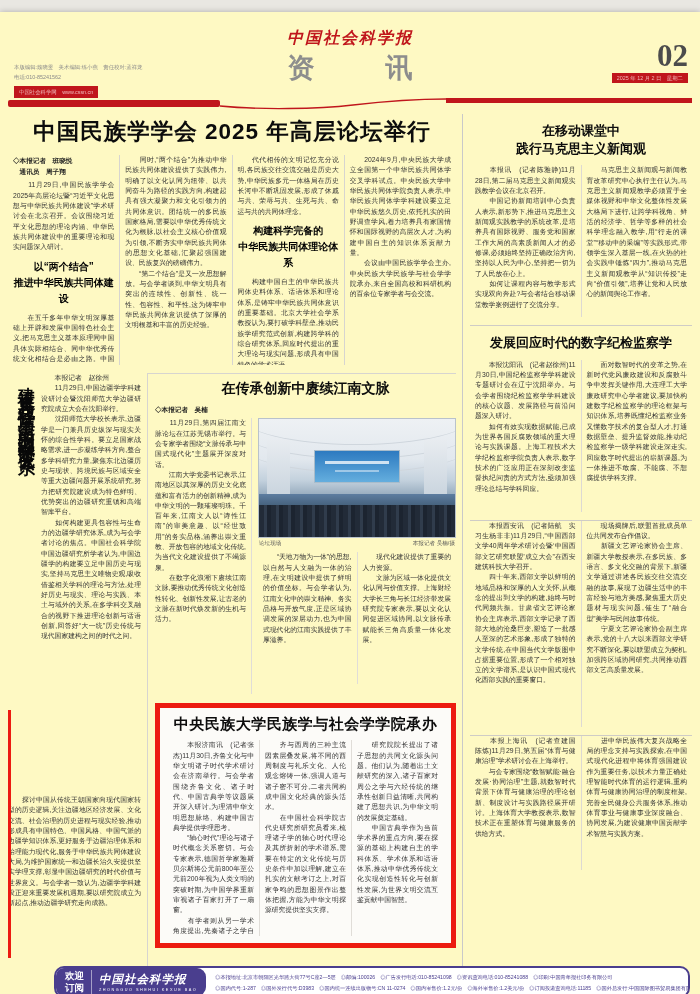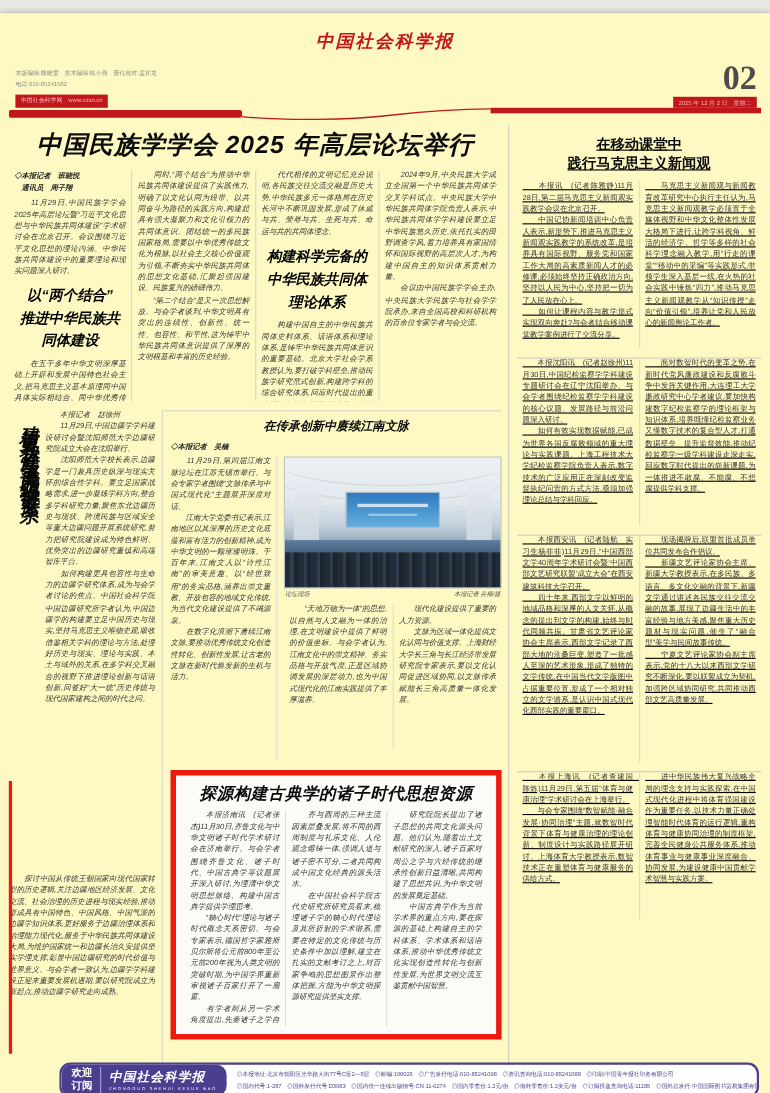--- a/index.html
+++ b/index.html
@@ -8,52 +8,52 @@
   .page { width:700px; height:994px; margin:12px auto; background:#fef9c3; position:relative;
           padding:12px 8px 0 8px; overflow:hidden; box-shadow:0 0 6px rgba(0,0,0,.25); }
 
   
   .masthead { position:relative; height:86px; }
   .mh-meta { position:absolute; left:6px; top:38px; font-size:5.4px; color:#8a8a8a; line-height:1.9; }
   .mh-site-strip { margin-top:3px; background:#c0161c; color:#f0bcbc; font-size:5.4px; padding:1px 5px; width:max-content; }
   .mh-center { position:absolute; left:50%; top:4px; transform:translateX(-50%); text-align:center; width:220px; }
   .mh-paper { color:#c0161c; font-size:16px; font-weight:900; font-style:italic; letter-spacing:2px; }
   .mh-section { color:#8d8d8d; font-size:27px; font-weight:700; letter-spacing:22px; padding-left:22px; margin-top:1px; }
-  .mh-right { position:absolute; right:4px; top:31px; text-align:right; }
+  .mh-right { position:absolute; right:4px; top:16px; text-align:right; }
   .mh-pagenum { font-family:"Liberation Serif", serif; font-size:31px; font-weight:700; color:#4c4c4c; line-height:1; }
   .mh-date { background:#c0161c; color:#f2b4b4; font-size:5.4px; padding:1.5px 5px; margin-top:2px; }
   .mh-rule { position:absolute; left:0; right:0; top:72px; height:14px; }
 
   
   .content { display:flex; margin-top:4px; }
-  .left-main { width:448px;font-style:italic; }
-  .right-rail { flex:1; border-left:1px solid #c9c9c9; margin-left:6px; padding-left:7px;text-decoration:underline; }
+  .left-main { width:448px; }
+  .right-rail { flex:1; border-left:1px solid #c9c9c9; margin-left:6px; padding-left:7px; }
 
   .bodytext { font-size:6.8px; line-height:1.52; color:#333; text-align:justify; white-space:pre-line; }
   .byline { font-size:6.6px; font-weight:700; color:#1f1f1f; line-height:1.7; margin-bottom:3px; white-space:pre-line; }
-  .subhead { font-size:13px; font-weight:800; color:#000; text-align:center; line-height:1.6; margin:6px 0; white-space:pre-line; }
+  .subhead { font-size:10px; font-weight:800; color:#000; text-align:center; line-height:1.6; margin:6px 0; white-space:pre-line; }
 
   
   .a1-title { font-size:22.5px; font-weight:900; color:#0c0c0c; text-align:center; letter-spacing:1px; margin:2px 0 8px; }
   .a1-cols { display:flex; height:210px; overflow:hidden; }
   .a1-col { flex:1; padding:0 5px; border-right:1px solid #d7d5d0; overflow:hidden; }
   .a1-col:last-child { border-right:none; }
 
   
   .row2 { display:flex; margin-top:8px; height:606px; }
   .sidebar { width:140px; border-right:1px solid #d7d5d0; padding-right:6px; }
   .sb-top { display:flex; height:416px; }
   .vtitle { writing-mode:vertical-rl; text-orientation:upright; font-size:17px; font-weight:900;
             color:#090909; letter-spacing:4px; line-height:1.2; width:28px; overflow:hidden; }
   .sb-col { flex:1; overflow:hidden; padding-left:5px; }
   .sb-cont { height:178px; overflow:hidden; margin-top:6px; }
   .center-stack { flex:1; padding-left:7px; border-top:1px solid #d7d5d0; padding-top:4px; }
 
   
-  .a2-title { font-size:11px; font-weight:900; color:#0c0c0c; text-align:center; margin:2px 0 6px; }
+  .a2-title { font-size:14px; font-weight:900; color:#0c0c0c; text-align:center; margin:2px 0 6px; }
   .a2-content { display:flex; }
   .a2-col1 { width:97px; padding-right:5px; border-right:1px solid #e0ddd8; height:276px; overflow:hidden; }
   .a2-right { flex:1; padding-left:6px; }
   .photo { position:relative; height:120px; overflow:hidden; border:1px solid #b9c2cb;
            background:linear-gradient(180deg,#eef1f4 0%,#e2e8ee 34%,#c3d1dd 52%,#7d96ac 72%,#35455a 100%); }
   .ph-beam { position:absolute; left:-10%; width:120%; height:60px; border-bottom:1.5px solid #cfd6dd; border-radius:50%; }
   .ph-screen { position:absolute; left:28%; top:26%; width:44%; height:28%;
                background:linear-gradient(180deg,#2d7ac0,#64aede); border:1px solid #a8bccb; }
   .ph-screen-line { position:absolute; left:12%; top:34%; width:76%; height:3px; background:rgba(255,255,255,.75); }
   .ph-screen-line2 { position:absolute; left:24%; top:62%; width:52%; height:2px; background:rgba(255,255,255,.45); }
@@ -100,20 +100,21 @@
 <div class="page">
 
   <div class="masthead">
     <div class="mh-meta">
       <div>本版编辑:魏晓雯　美术编辑:练小燕　责任校对:孟祥龙</div>
       <div>电话:010-85241562</div>
       <div class="mh-site-strip">中国社会科学网　www.cssn.cn</div>
     </div>
     <div class="mh-center">
       <div class="mh-paper">中国社会科学报</div>
+      <div class="mh-section">资　讯</div>
     </div>
     <div class="mh-right">
       <div class="mh-pagenum">02</div>
       <div class="mh-date">2025 年 12 月 2 日　星期二</div>
     </div>
     <svg class="mh-rule" viewBox="0 0 684 14" preserveAspectRatio="none">
       <rect x="0" y="4" width="212" height="7" rx="2" fill="#c0161c"></rect>
       <path d="M212,10 C 252,14 310,13 345,9 C 375,5.5 405,3 438,3" stroke="#c0161c" stroke-width="1.3" fill="none"></path>
       <rect x="438" y="2" width="246" height="5" fill="#c0161c"></rect>
     </svg>
@@ -194,21 +195,21 @@
                 <div class="a2-cols">
                   <div class="a2-c bodytext">　　“天地万物为一体”的思想,以自然与人文融为一体的治理,在文明建设中提供了鲜明的价值坐标。与会学者认为,江南文化中的崇文精神、务实品格与开放气度,正是区域协调发展的深层动力,也为中国式现代化的江南实践提供了丰厚滋养。</div>
                   <div class="a2-c bodytext">　　现代化建设提供了重要的人力资源。
 　　文脉为区域一体化提供文化认同与价值支撑。上海财经大学长三角与长江经济带发展研究院专家表示,要以文化认同促进区域协同,以文脉传承赋能长三角高质量一体化发展。</div>
                 </div>
               </div>
             </div>
           </div>
 
           <div class="a3">
-            <div class="a3-title">探源构建古典学的诸子时代思想资源</div>
+            <div class="a3-title">中央民族大学民族学与社会学学院承办</div>
             <div class="a3-cols">
               <div class="a3-col bodytext">　　本报济南讯　(记者张杰)11月30日,齐鲁文化与中华文明诸子时代学术研讨会在济南举行。与会学者围绕齐鲁文化、诸子时代、中国古典学等议题展开深入研讨,为理清中华文明思想脉络、构建中国古典学提供学理思考。
 　　“轴心时代”理论与诸子时代概念关系密切。与会专家表示,德国哲学家雅斯贝尔斯将公元前800年至公元前200年视为人类文明的突破时期,为中国学界重新审视诸子百家打开了一扇窗。
 　　有学者则从另一学术角度提出,先秦诸子之学自成体系,诸子时代的提法更切合中国思想史的内在理路。</div>
               <div class="a3-col bodytext">　　齐与西周的三种主流因素层叠发展,将不同的西周制度与礼乐文化、人伦观念熔铸一体,强调人道与诸子密不可分,二者共同构成中国文化经典的源头活水。
 　　在中国社会科学院古代史研究所研究员看来,梳理诸子学的轴心时代理论及其所折射的学术谱系,需要在特定的文化传统与历史条件中加以理解,建立在扎实的文献考订之上,对百家争鸣的思想图景作出整体把握,方能为中华文明探源研究提供坚实支撑。</div>
               <div class="a3-col bodytext">　　研究院院长提出了诸子思想的共同文化源头问题。他们认为,随着出土文献研究的深入,诸子百家对周公之学与六经传统的继承性创新日益清晰,共同构建了思想共识,为中华文明的发展奠定基础。
 　　中国古典学作为当前学术界的重点方向,要在探源的基础上构建自主的学科体系、学术体系和话语体系,推动中华优秀传统文化实现创造性转化与创新性发展,为世界文明交流互鉴贡献中国智慧。</div>
             </div>
           </div>
@@ -226,20 +227,21 @@
           <div class="rr-col bodytext">　　本报讯　(记者陈雅静)11月28日,第二届马克思主义新闻观实践教学会议在北京召开。
 　　中国记协新闻培训中心负责人表示,新形势下,推进马克思主义新闻观实践教学的系统改革,是培养具有国际视野、服务党和国家工作大局的高素质新闻人才的必修课,必须始终坚持正确政治方向,坚持以人民为中心,坚持把一切为了人民放在心上。
 　　如何让课程内容与教学形式实现双向奔赴?与会者结合移动课堂教学案例进行了交流分享。</div>
           <div class="rr-col bodytext">　　马克思主义新闻观与新闻教育改革研究中心执行主任认为,马克思主义新闻观教学必须置于全媒体视野和中华文化整体性发展大格局下进行,让跨学科视角、鲜活的经济学、哲学等多样的社会科学理念融入教学,用“行走的课堂”“移动中的采编”等实践形式,带领学生深入基层一线,在火热的社会实践中锤炼“四力”,推动马克思主义新闻观教学从“知识传授”走向“价值引领”,培养让党和人民放心的新闻舆论工作者。</div>
         </div>
       </div>
 
       <div class="rr-divider"></div>
 
       <div>
+        <div class="rr-title">发展回应时代的数字纪检监察学</div>
         <div class="rr-cols h150">
           <div class="rr-col bodytext">　　本报沈阳讯　(记者赵徐州)11月30日,中国纪检监察学学科建设专题研讨会在辽宁沈阳举办。与会学者围绕纪检监察学学科建设的核心议题、发展路径与前沿问题深入研讨。
 　　如何有效实现数据赋能,已成为世界各国反腐败领域的重大理论与实践课题。上海工程技术大学纪检监察学院负责人表示,数字技术的广泛应用正在深刻改变监督执纪问责的方式方法,亟须加强理论总结与学科回应。</div>
           <div class="rr-col bodytext">　　面对数智时代的变革之势,在新时代党风廉政建设和反腐败斗争中发挥关键作用,大连理工大学廉政研究中心学者建议,要加快构建数字纪检监察学的理论框架与知识体系,培养既懂纪检监察业务又懂数字技术的复合型人才,打通数据壁垒、提升监督效能,推动纪检监察学一级学科建设走深走实,回应数字时代提出的崭新课题,为一体推进不敢腐、不能腐、不想腐提供学科支撑。</div>
         </div>
       </div>
 
       <div class="rr-divider"></div>
 
       <div>

